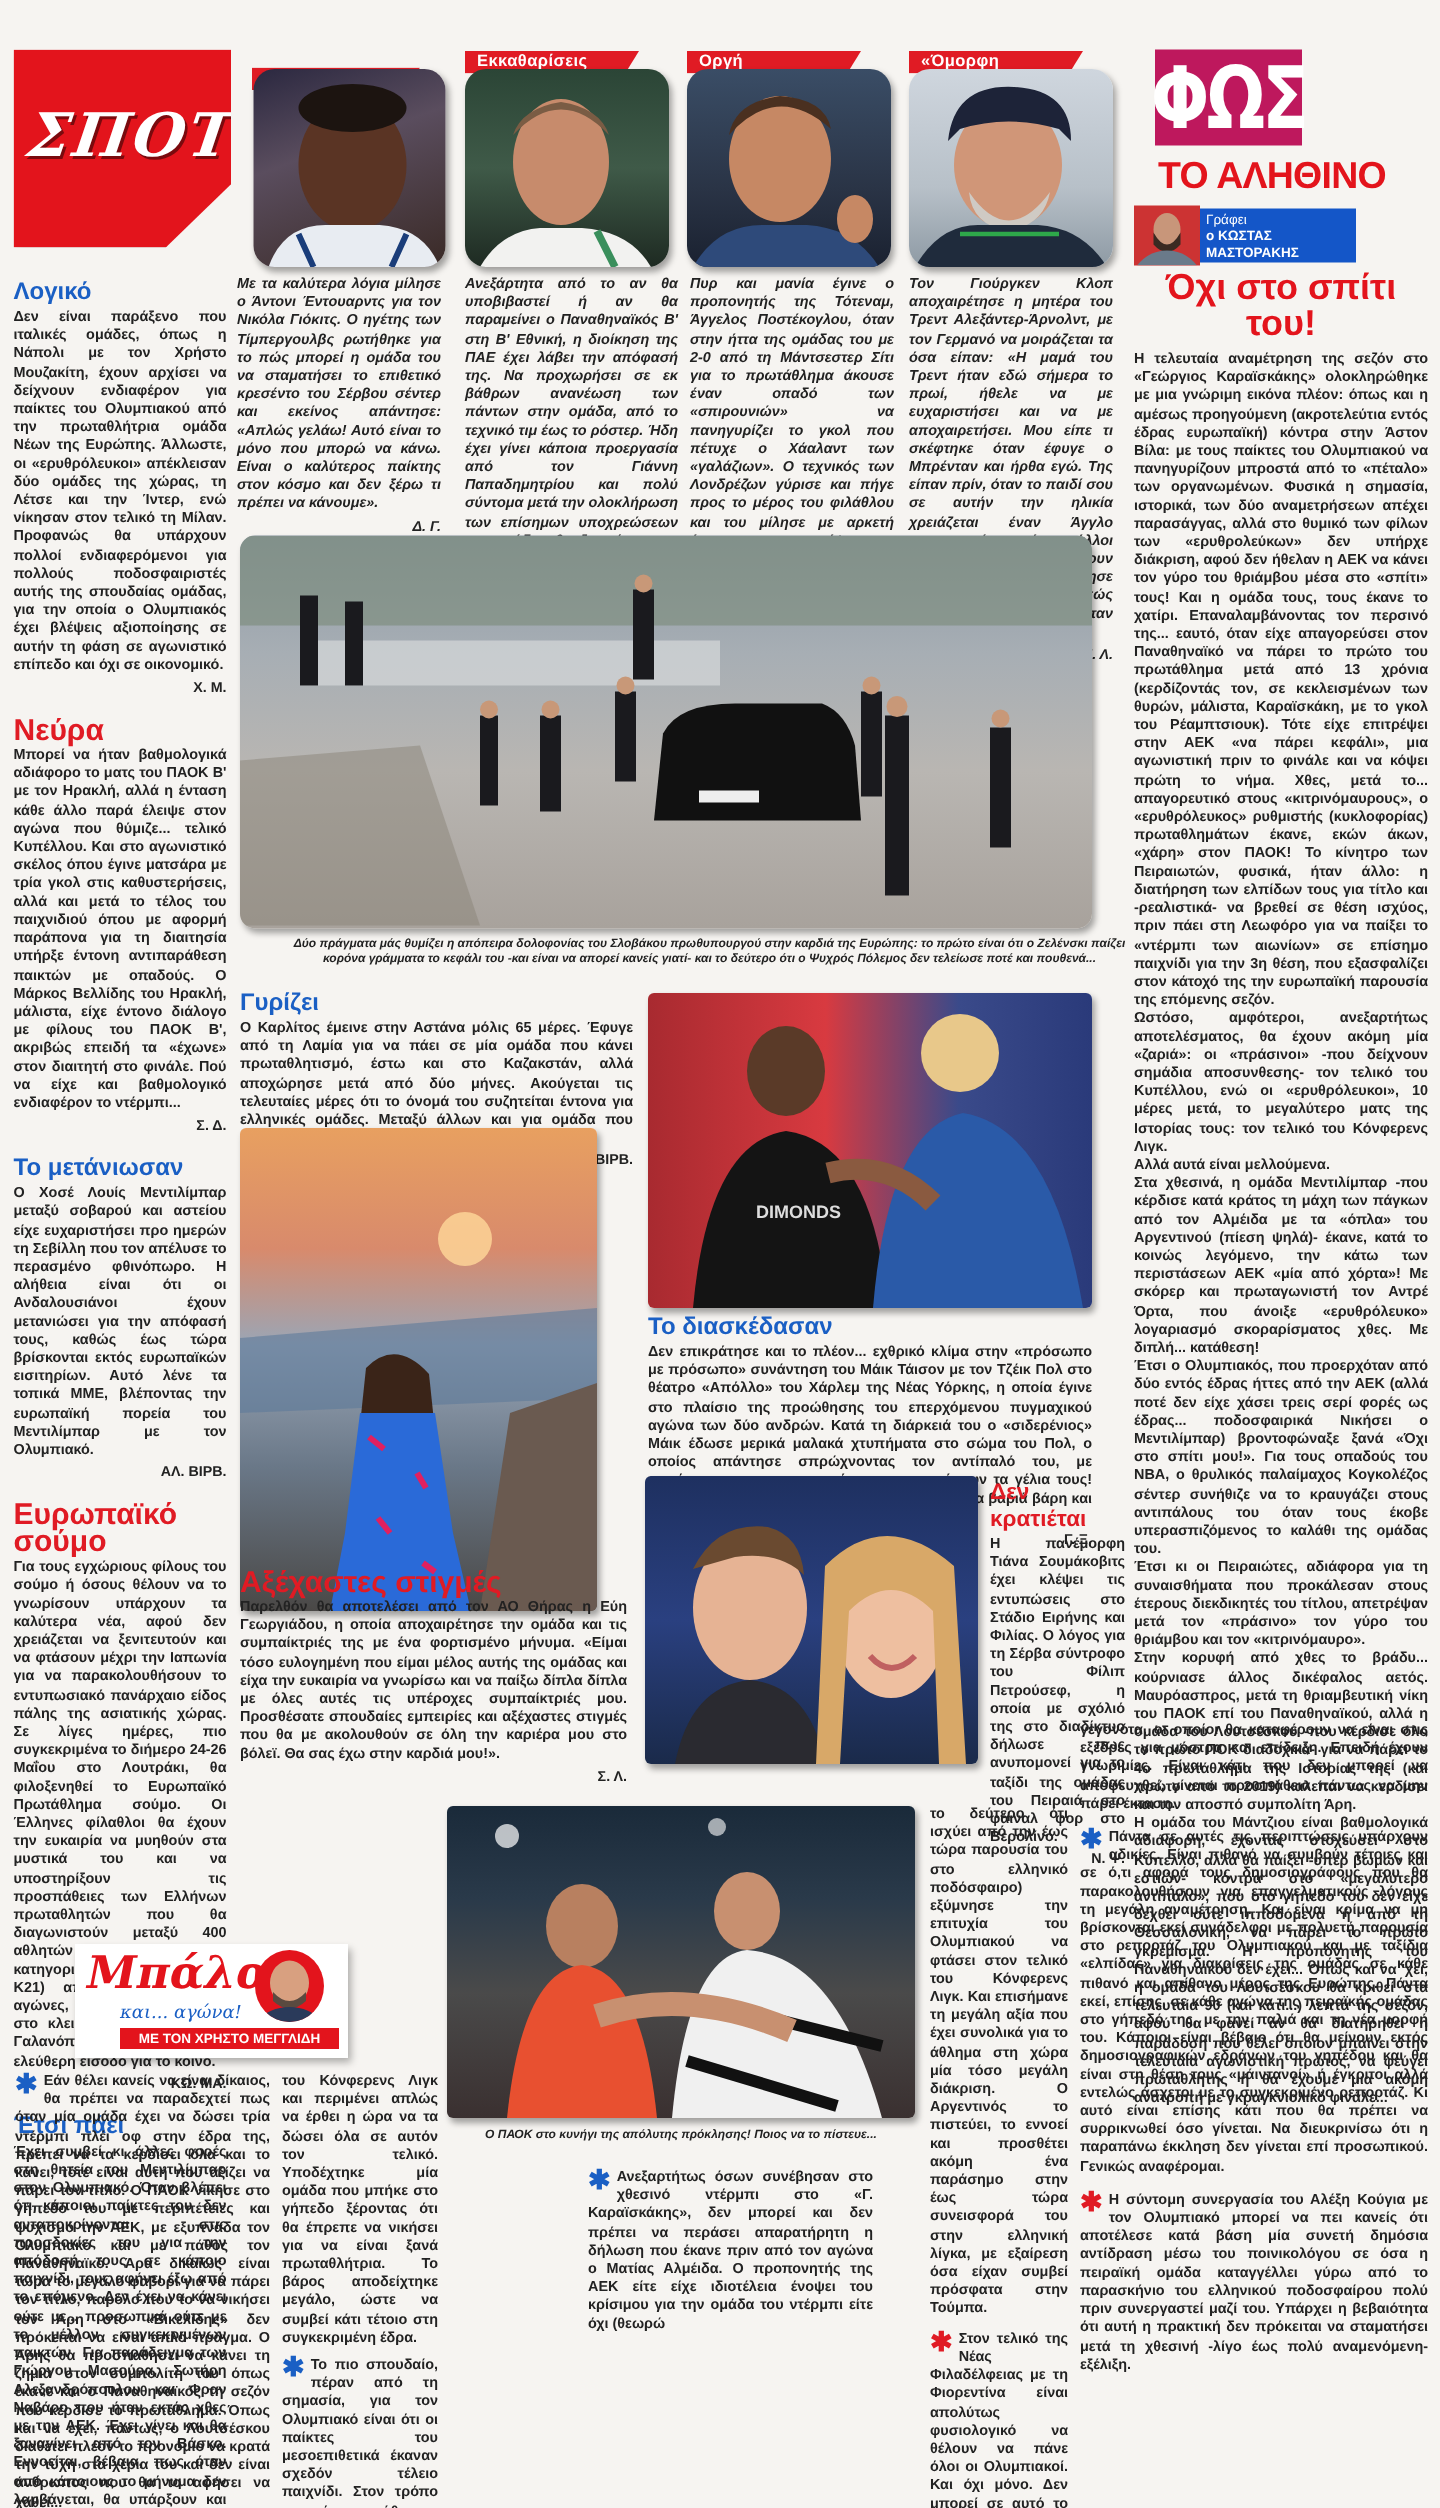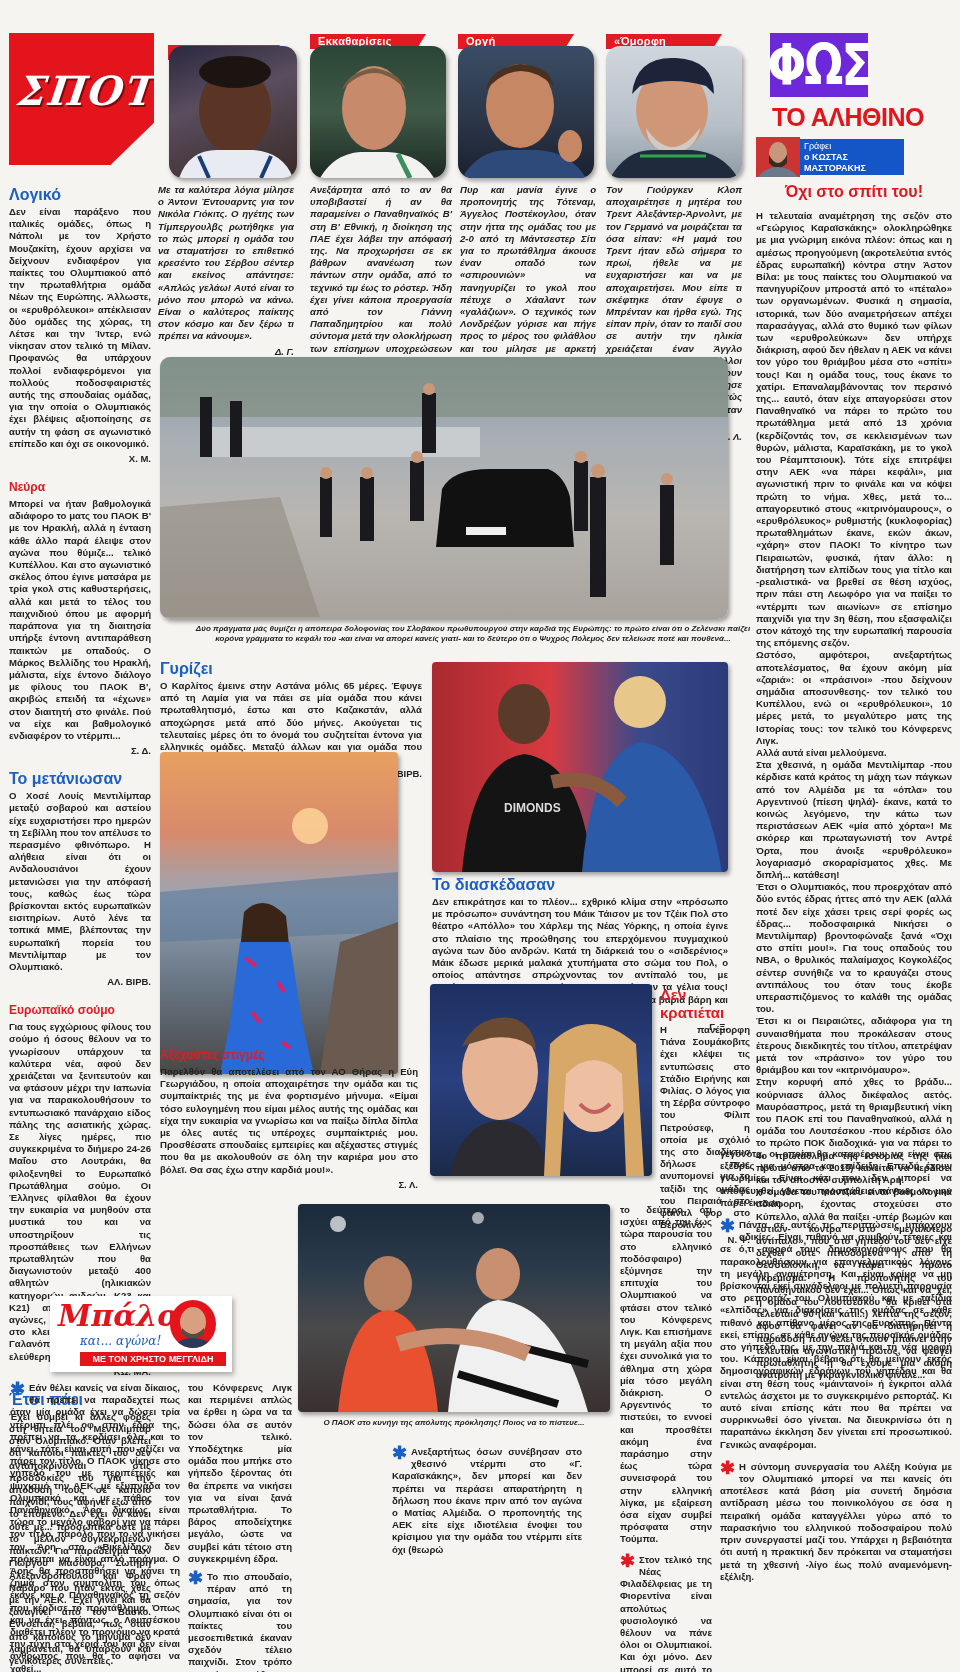--- a/index.html
+++ b/index.html
@@ -4,21 +4,21 @@
 <style>
   * { box-sizing: border-box; margin: 0; padding: 0; }
   html, body { width: 960px; height: 1672px; overflow: hidden; background: #f6f4f1; }
   body { position: relative; font-family: "Liberation Sans", sans-serif; color: #1b1b1b; }
   .abs { position: absolute; }
   .txt { font-size: 9.6px; line-height: 12.2px; text-align: justify; font-weight: bold; color: #222; }
   .txt.it { font-style: italic; }
   .sig { font-size: 9.5px; font-weight: bold; text-align: right; margin-top: 3px; color: #222; }
   .sig.it { font-style: italic; }
   .h-blue { color: #1a5fc4; font-weight: bold; font-size: 16px; line-height: 18px; margin-bottom: 2px; }
-  .h-red { color: #e01b24; font-weight: bold; font-size: 12px; line-height: 18px; margin-bottom: 2px; }
+  .h-red { color: #e01b24; font-weight: bold; font-size: 20px; line-height: 18px; margin-bottom: 2px; }
   .photo { border-radius: 14px; overflow: hidden; box-shadow: 2px 3px 4px rgba(0,0,0,0.35); }
   .tag { position: absolute; height: 15px; background: #e01b24; color: #fff; font-size: 11px; font-weight: bold; padding: 1px 8px 0 8px; clip-path: polygon(0 0, 100% 0, 92% 100%, 0 100%); letter-spacing: 0.3px; }
   .caption { font-size: 8px; font-style: italic; font-weight: bold; text-align: center; color: #222; line-height: 10px; }
   .star { color: #1a5fc4; font-size: 18px; line-height: 14px; float: left; margin-right: 4px; }
   .star.red { color: #e01b24; }
   .section { margin-bottom: 14px; }
   svg { display: block; }
 </style>
 </head>
 <body>
@@ -69,21 +69,21 @@
     <svg width="136" height="132" viewBox="0 0 136 132">
         <ellipse cx="66" cy="64" rx="36" ry="42" fill="#d09678"></ellipse>
         <path d="M26 48 Q30 10 70 12 Q108 14 108 48 L100 40 Q66 30 34 40Z" fill="#1d2338"></path>
         <path d="M40 82 Q66 120 94 82 Q90 104 66 108 Q42 104 40 82Z" fill="#cfcac4"></path>
         <path d="M4 132 Q20 104 46 104 L86 104 Q116 106 132 132Z" fill="#1f2b3c"></path>
         <path d="M34 110 L100 110" stroke="#2ea84a" stroke-width="3"></path>
       </svg>
   </div>
 </div>
 
-<div class="abs" style="left:770px;top:33px;width:98px;height:64px;background:#6d28d9;display:flex;align-items:center;justify-content:center;">
+<div class="abs" style="left:770px;top:33px;width:98px;height:64px;background:#be185d;display:flex;align-items:center;justify-content:center;">
   <span style="color:#fff;font-family:'DejaVu Sans',sans-serif;font-weight:bold;font-size:46px;letter-spacing:-2px;transform:scaleY(1.25);">ΦΩΣ</span>
 </div>
 <div class="abs" style="left:772px;top:103px;width:190px;font-size:25px;font-weight:bold;color:#e3141c;letter-spacing:-0.5px;">ΤΟ ΑΛΗΘΙΝΟ</div>
 <div class="abs" style="left:756px;top:137px;width:154px;height:40px;padding-left:36px;">
   <div class="abs" style="left:0;top:0;width:44px;height:40px;background:#c33;overflow:hidden;">
     <svg width="44" height="40" viewBox="0 0 44 40">
         <ellipse cx="22" cy="16" rx="9" ry="11" fill="#c8967a"></ellipse>
         <path d="M13 18 Q22 34 31 18 L31 26 Q22 36 13 26Z" fill="#3a2a22"></path>
         <path d="M2 40 Q10 30 22 30 Q34 30 42 40Z" fill="#6a7a8a"></path>
       </svg>
@@ -222,21 +222,21 @@
   </svg>
 </div>
 
 <div class="abs" style="left:660px;top:986px;width:90px;">
   <div class="h-red" style="font-size:15px;">Δεν κρατιέται</div>
   <div class="txt">Η πανέμορφη Τιάνα Σουμάκοβιτς έχει κλέψει τις εντυπώσεις στο Στάδιο Ειρήνης και Φιλίας. Ο λόγος για τη Σέρβα σύντροφο του Φίλιπ Πετρούσεφ, η οποία με σχόλιό της στο διαδίκτυο δήλωσε πως ανυπομονεί για το ταξίδι της ομάδας του Πειραιά στο φάιναλ φορ στο Βερολίνο.</div>
   <div class="sig">Ν. Ψ.</div>
 </div>
 
 <div class="abs" style="left:756px;top:180px;width:196px;">
-  <div style="color:#e3141c;font-weight:bold;font-size:16px;line-height:24px;margin-bottom:6px;text-align:center;">Όχι στο σπίτι του!</div>
+  <div style="color:#e3141c;font-weight:bold;font-size:24px;line-height:24px;margin-bottom:6px;text-align:center;">Όχι στο σπίτι του!</div>
   <div class="txt">Η τελευταία αναμέτρηση της σεζόν στο «Γεώργιος Καραϊσκάκης» ολοκληρώθηκε με μια γνώριμη εικόνα πλέον: όπως και η αμέσως προηγούμενη (ακροτελεύτια εντός έδρας ευρωπαϊκή) κόντρα στην Άστον Βίλα: με τους παίκτες του Ολυμπιακού να πανηγυρίζουν μπροστά από το «πέταλο» των οργανωμένων. Φυσικά η σημασία, ιστορικά, των δύο αναμετρήσεων απέχει παρασάγγας, αλλά στο θυμικό των φίλων των «ερυθρολεύκων» δεν υπήρχε διάκριση, αφού δεν ήθελαν η ΑΕΚ να κάνει τον γύρο του θριάμβου μέσα στο «σπίτι» τους! Και η ομάδα τους, τους έκανε το χατίρι. Επαναλαμβάνοντας τον περσινό της... εαυτό, όταν είχε απαγορεύσει στον Παναθηναϊκό να πάρει το πρώτο του πρωτάθλημα μετά από 13 χρόνια (κερδίζοντάς τον, σε κεκλεισμένων των θυρών, μάλιστα, Καραϊσκάκη, με το γκολ του Ρέαμπτσιουκ). Τότε είχε επιτρέψει στην ΑΕΚ «να πάρει κεφάλι», μια αγωνιστική πριν το φινάλε και να κόψει πρώτη το νήμα. Χθες, μετά το... απαγορευτικό στους «κιτρινόμαυρους», ο «ερυθρόλευκος» ρυθμιστής (κυκλοφορίας) πρωταθλημάτων έκανε, εκών άκων, «χάρη» στον ΠΑΟΚ! Το κίνητρο των Πειραιωτών, φυσικά, ήταν άλλο: η διατήρηση των ελπίδων τους για τίτλο και -ρεαλιστικά- να βρεθεί σε θέση ισχύος, πριν πάει στη Λεωφόρο για να παίξει το «ντέρμπι των αιωνίων» σε επίσημο παιχνίδι για την 3η θέση, που εξασφαλίζει στον κάτοχό της την ευρωπαϊκή παρουσία της επόμενης σεζόν.</div>
   <div class="txt">Ωστόσο, αμφότεροι, ανεξαρτήτως αποτελέσματος, θα έχουν ακόμη μία «ζαριά»: οι «πράσινοι» -που δείχνουν σημάδια αποσυνθεσης- τον τελικό του Κυπέλλου, ενώ οι «ερυθρόλευκοι», 10 μέρες μετά, το μεγαλύτερο ματς της Ιστορίας τους: τον τελικό του Κόνφερενς Λιγκ.</div>
   <div class="txt">Αλλά αυτά είναι μελλούμενα.</div>
   <div class="txt">Στα χθεσινά, η ομάδα Μεντιλίμπαρ -που κέρδισε κατά κράτος τη μάχη των πάγκων από τον Αλμέιδα με τα «όπλα» του Αργεντινού (πίεση ψηλά)- έκανε, κατά το κοινώς λεγόμενο, την κάτω των περιστάσεων ΑΕΚ «μία από χόρτα»! Με σκόρερ και πρωταγωνιστή τον Αντρέ Όρτα, που άνοιξε «ερυθρόλευκο» λογαριασμό σκοραρίσματος χθες. Με διπλή... κατάθεση!</div>
   <div class="txt">Έτσι ο Ολυμπιακός, που προερχόταν από δύο εντός έδρας ήττες από την ΑΕΚ (αλλά ποτέ δεν είχε χάσει τρεις σερί φορές ως έδρας... ποδοσφαιρικά Νικήσει ο Μεντιλίμπαρ) βροντοφώναξε ξανά «Όχι στο σπίτι μου!». Για τους οπαδούς του NBA, ο θρυλικός παλαίμαχος Κογκολέζος σέντερ συνήθιζε να το κραυγάζει στους αντιπάλους του όταν τους έκοβε υπερασπιζόμενος το καλάθι της ομάδας του.</div>
   <div class="txt">Έτσι κι οι Πειραιώτες, αδιάφορα για τη συναισθήματα που προκάλεσαν στους έτερους διεκδικητές του τίτλου, απετρέψαν μετά τον «πράσινο» τον γύρο του θριάμβου και τον «κιτρινόμαυρο».</div>
   <div class="txt">Στην κορυφή από χθες το βράδυ... κούρνιασε άλλος δικέφαλος αετός. Μαυρόασπρος, μετά τη θριαμβευτική νίκη του ΠΑΟΚ επί του Παναθηναϊκού, αλλά η ομάδα του Λουτσέσκου -που κέρδισε όλο το πρώτο ΠΟΚ διαδοχικά- για να πάρει το 4ο πρωτάθλημα της Ιστορίας της (και πρώτο από το 2019) καλείται να κερδίσει και τον αποσπό συμπολίτη Άρη.</div>
   <div class="txt">Η ομάδα του Μάντζιου είναι βαθμολογικά αδιάφορη, έχοντας στοχεύσει στο Κύπελλο, αλλά θα παίξει -υπέρ βωμών και εστιών- κόντρα στο «μεγαλύτερο αντίπαλο», που στο γήπεδο του δεν είχε δεχθεί ούτε ιπποδόμενα ή από τη Θεσσαλονίκη, να πάρει το πρώτο γκρέμισμα. Η προπονητής του Παναθηναϊκού δεν έχει... Όπως και να 'χει, η ομάδα του Λουτσέσκου θα κριθεί στα τελευταία 90 (και κάτι...) λεπτά της σεζόν, αφού θα φανεί αν θα διατηρηθεί η παράδοση που θέλει όποιον μπαίνει στην τελευταία αγωνιστική πρώτος, να φεύγει πρωταθλητής ή θα έχουμε μια ακόμη ανατροπή με γκραγκνιολικό φινάλε...</div>
 </div>
 

